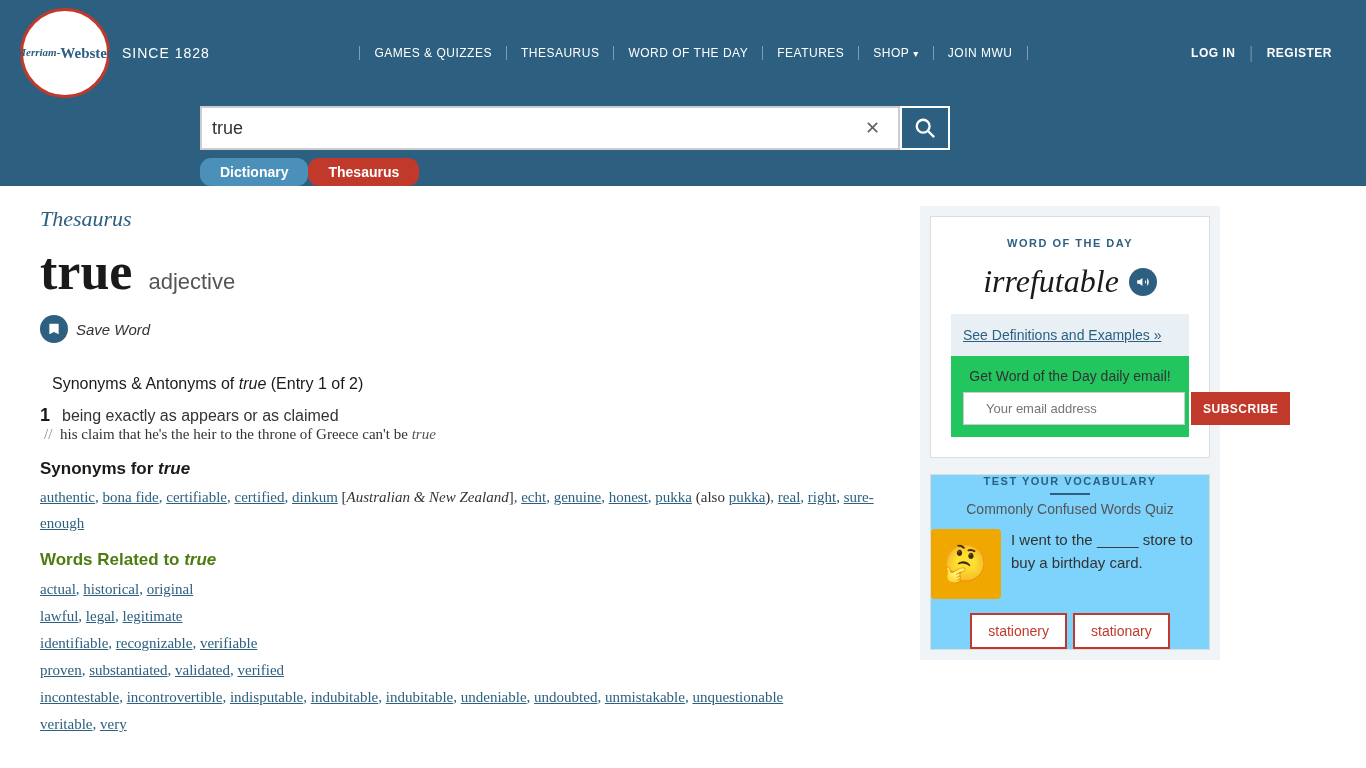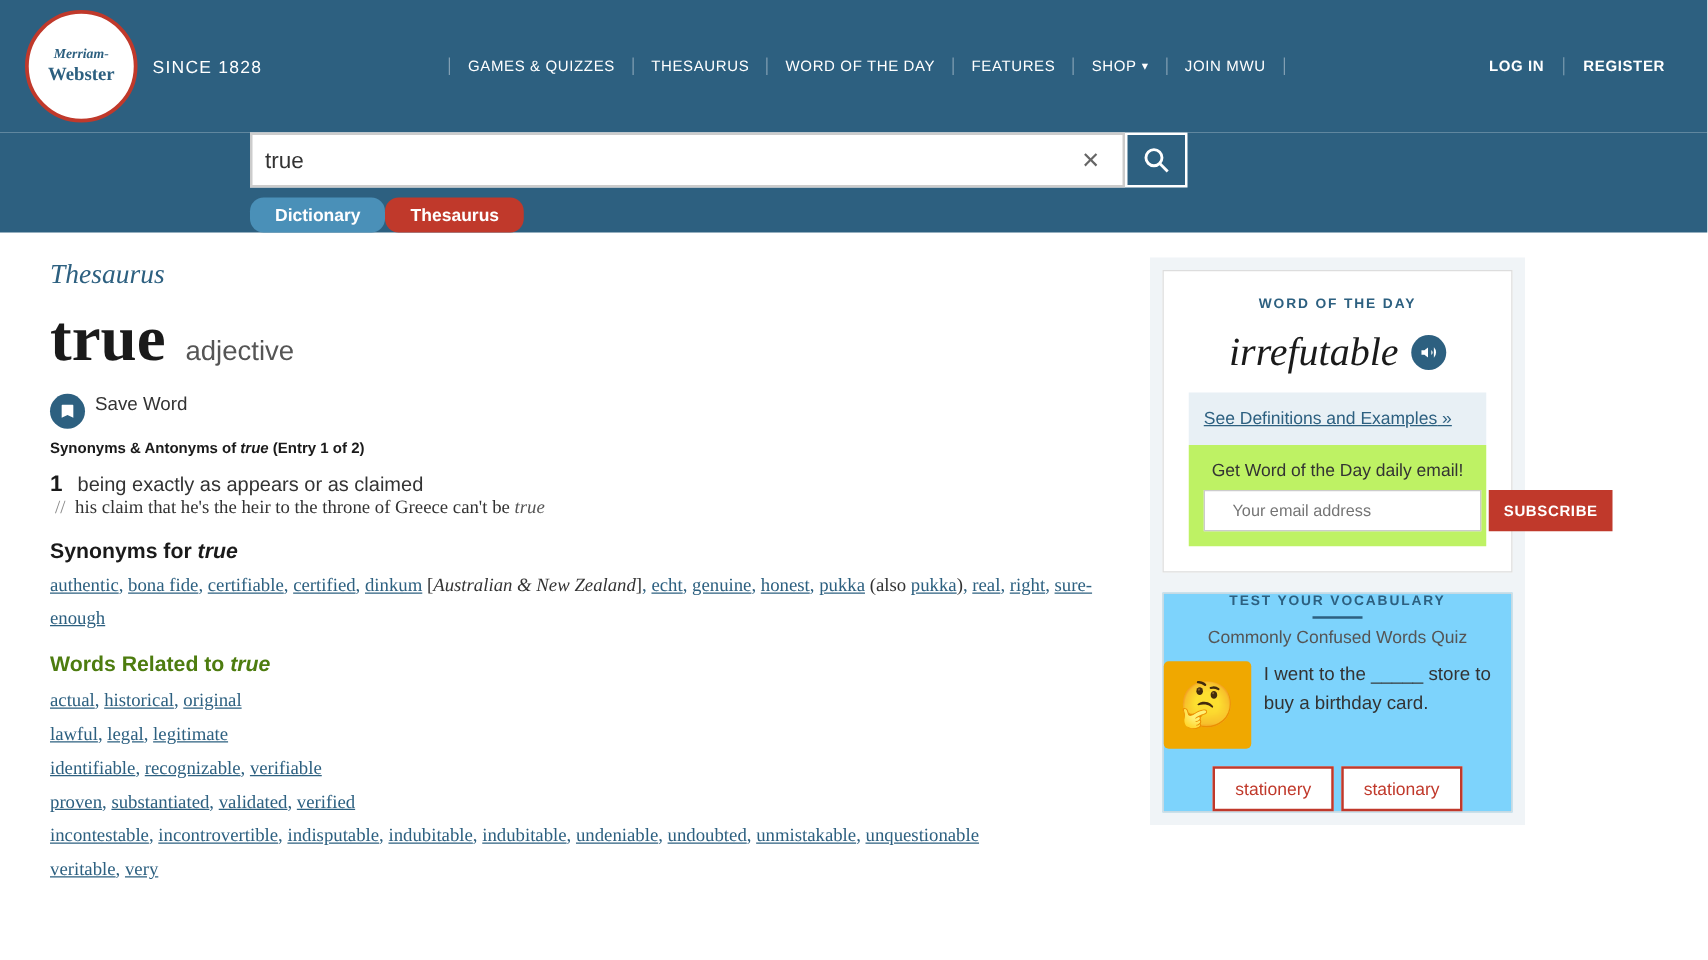--- a/index.html
+++ b/index.html
@@ -18,21 +18,20 @@
       align-items: center;
       gap: 12px;
     }
     .logo-circle {
       width: 90px;
       height: 90px;
       border-radius: 50%;
       background: #fff;
       border: 3px solid #c0392b;
       display: flex;
-      flex-direction: column;
       align-items: center;
       justify-content: center;
       color: #2d6080;
       font-size: 13px;
       font-weight: bold;
       font-family: Georgia, serif;
       line-height: 1.2;
       text-align: center;
       position: relative;
       z-index: 10;
@@ -187,46 +186,49 @@
       font-weight: bold;
       color: #1a1a1a;
     }
     .part-of-speech {
       font-size: 22px;
       font-family: Arial, sans-serif;
       color: #555;
     }
     .save-word-area {
       display: flex;
+      align-items: center;
       gap: 8px;
-      margin-bottom: 8px;
+      margin-bottom: 32px;
+      font-style: italic;
     }
     .bookmark-icon {
       width: 28px;
       height: 28px;
       background: #2d6080;
       border-radius: 50%;
       display: flex;
       align-items: center;
       justify-content: center;
       cursor: pointer;
     }
     .bookmark-icon svg { color: #fff; }
     .save-word-text {
       color: #333;
       font-size: 15px;
       font-family: Arial, sans-serif;
       cursor: pointer;
     }
     .entry-title {
-      font-size: 12px;
-      font-family: Arial, sans-serif;
-      font-weight: bold;
+      font-size: 16px;
+      font-family: Arial, sans-serif;
+      font-weight: normal;
       color: #1a1a1a;
       margin-bottom: 12px;
+      margin-left: 12px;
     }
     .entry-title em { font-style: italic; }
     .sense-number {
       font-size: 18px;
       font-weight: bold;
       color: #1a1a1a;
       font-family: Arial, sans-serif;
       display: inline-block;
       margin-right: 8px;
     }
@@ -618,21 +620,21 @@
               <path d="M15.54 8.46a5 5 0 010 7.07"></path>
               <path d="M19.07 4.93a10 10 0 010 14.14"></path>
             </svg>
           </div>
         </div>
         <div class="email-section">
           <a class="wotd-link">
             <span>See Definitions and Examples</span> »
           </a>
         </div>
-        <div style="background:#bef264; padding:12px; margin-top:0;">
+        <div style="background:#22c55e; padding:12px; margin-top:0;">
           <div class="email-label">Get Word of the Day daily email!</div>
           <div class="email-form">
             <input class="email-input" type="email" placeholder="Your email address" style="">
             <button class="subscribe-btn">SUBSCRIBE</button>
           </div>
         </div>
       </div>
 
       <div class="vocab-card">
         <div class="vocab-title">TEST YOUR VOCABULARY</div>

